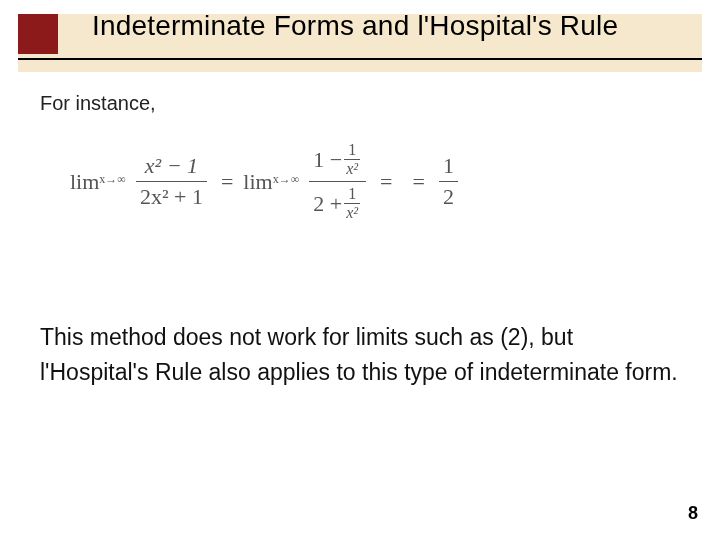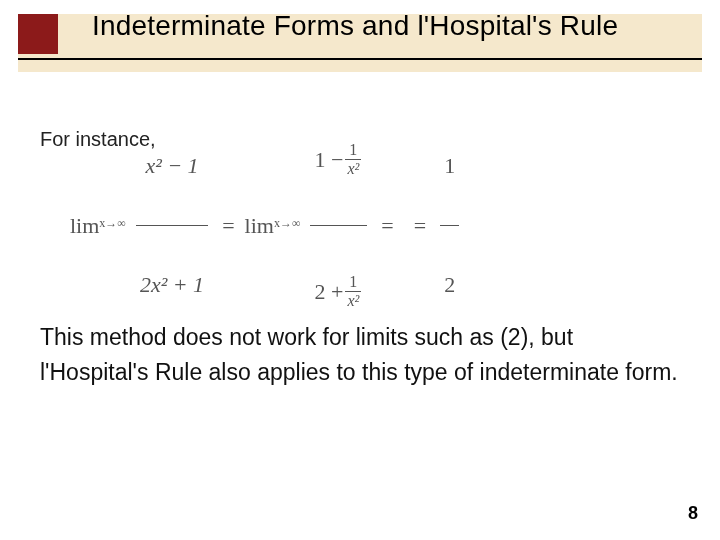--- a/index.html
+++ b/index.html
@@ -47,21 +47,20 @@
     right: 18px;
     height: 2px;
     background: #000;
   }
   .intro {
     position: absolute;
     top: 92px;
     left: 40px;
     font-size: 20px;
     color: #222;
-    margin-top: 36px;
   }
   .equation {
     position: absolute;
     top: 140px;
     left: 70px;
     font-family: "Times New Roman", Times, serif;
     font-size: 22px;
     color: #555;
     white-space: nowrap;
   }
@@ -84,21 +83,20 @@
     font-size: 12px;
     margin-top: 2px;
   }
   .frac {
     display: inline-flex;
     flex-direction: column;
     align-items: center;
     line-height: 1;
     vertical-align: middle;
     margin: 0 4px;
-    gap: 44px;
   }
   .frac > .num, .frac > .den {
     padding: 2px 4px;
     text-align: center;
   }
   .frac > .bar {
     align-self: stretch;
     height: 1px;
     background: #555;
     margin: 2px 0;
@@ -159,21 +157,21 @@
 <div class="equation">
   <span class="eq-row">
 
     <span class="lim-block">
       <span class="lim-top">lim</span>
       <span class="lim-sub">x→∞</span>
     </span>
     <span class="frac">
       <span class="num" style="font-style:italic;">x² − 1</span>
       <span class="bar"></span>
-      <span class="den" style="font-style:italic;">2x² + 1</span>
+      <span class="den" style="">2x² + 1</span>
     </span>
 
     <span class="eq-sign">=</span>
 
     <span class="lim-block">
       <span class="lim-top">lim</span>
       <span class="lim-sub">x→∞</span>
     </span>
     <span class="frac">
       <span class="num inline-row">

